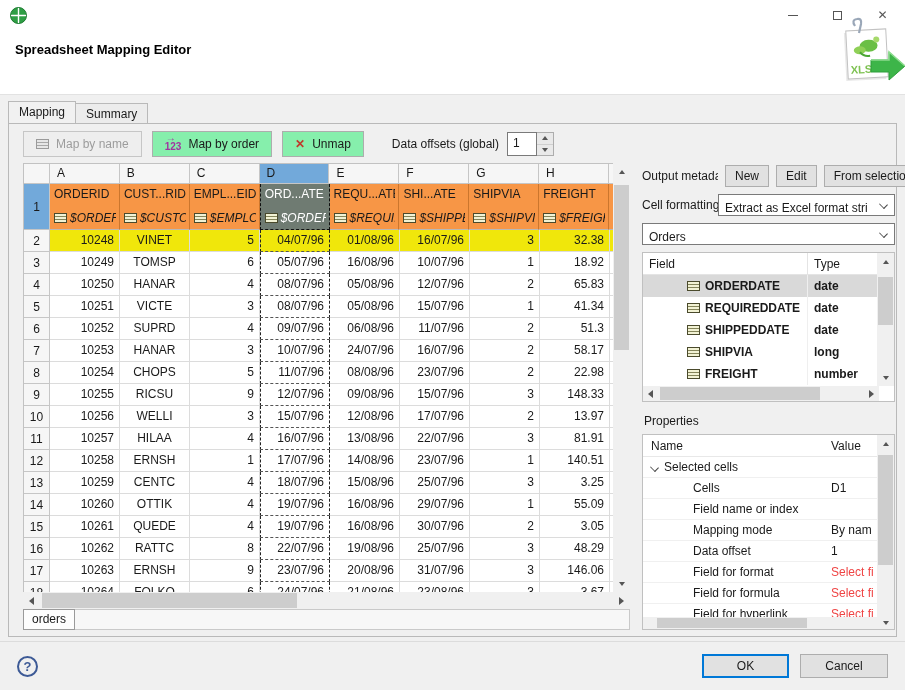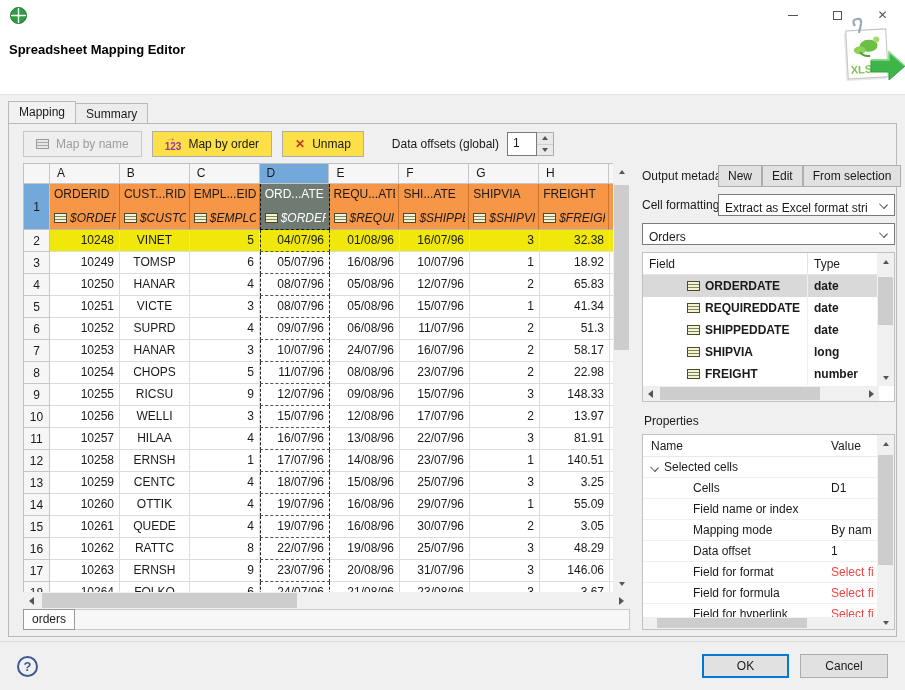--- a/index.html
+++ b/index.html
@@ -6,34 +6,34 @@
   html,body { width:905px; height:690px; }
   body { font-family:"Liberation Sans",sans-serif; font-size:12px; color:#1a1a1a;
          background:#f0f0f0; position:relative; overflow:hidden; }
 
   
   .titlebar { height:30px; background:#fff; display:flex; align-items:center; padding-left:10px; }
   .win-btns { margin-left:auto; display:flex; height:30px; }
   .win-btn { width:45px; height:30px; display:flex; align-items:center; justify-content:center; color:#555; }
   .glyph-min { width:10px; height:1px; background:#555; display:block; }
   .glyph-max { width:9px; height:9px; border:1px solid #555; display:block; }
-  .header { height:65px; background:#fff; border-bottom:1px solid #e2e2e2; position:relative; padding:12px 0 0 9px; }
+  .header { height:65px; background:#fff; border-bottom:1px solid #e2e2e2; position:relative; padding:12px 0 0 15px; }
   .header .title { font-size:13px; font-weight:bold; color:#000; }
   .xls-icon { position:absolute; right:0; top:-14px; }
 
   
   .tabs { position:absolute; top:101px; left:8px; display:flex; align-items:flex-end; z-index:3; }
   .tab { height:21px; padding:3px 10px 0 10px; background:#ececec; border:1px solid #b9b9b9; margin-right:-1px; }
   .tab.active { height:23px; background:#f1f1f1; position:relative; z-index:4; }
   .content { position:absolute; top:123px; left:8px; width:889px; height:514px;
              border:1px solid #b9b9b9; background:#f0f0f0; }
 
   
   .toolbar { display:flex; align-items:center; padding:7px 0 6px 14px; }
-  .btn { display:inline-flex; align-items:center; gap:7px; border:1px solid #adadad; background:#fde047;
+  .btn { display:inline-flex; align-items:center; gap:7px; border:1px solid #adadad; background:#86efac;
          height:26px; padding:0 12px; margin-right:10px; }
   .btn.disabled { color:#9c9c9c; background:#eeeeee; border-color:#c6c6c6; }
   .i123 { color:#a035a0; font-weight:bold; font-size:10px; position:relative; top:2px; }
   .i123::before { content:"\2192"; position:absolute; top:-9px; left:1px; font-size:10px; color:#a035a0; }
   .ix { color:#c0392b; font-weight:bold; font-size:12px; }
   .field-icon { width:13px; height:10px; flex:none; display:inline-block; border:1px solid #4a4a2c;
     background:repeating-linear-gradient(180deg,#f2f2d4 0 2px,#84845a 2px 3px); }
   .field-icon.grey { border-color:#9a9a9a;
     background:repeating-linear-gradient(180deg,#e6e6e6 0 2px,#a8a8a8 2px 3px); }
   .offsets-label { margin:0 8px 0 18px; }
@@ -85,21 +85,21 @@
   .hscroll .sb-btn { width:17px; height:17px; }
   .sb-hthumb { position:absolute; top:1px; height:15px; background:#cdcdcd; }
   .sheet-strip { width:607px; height:21px; display:flex; background:#f0f0f0; }
   .sheet-tab { border:1px solid #9a9a9a; background:#fdfdfd; padding:2px 8px 0 8px; height:21px; }
   .strip-rest { flex:1; border:1px solid #c9c9c9; border-left:none; background:#f7f7f7; }
 
   
   .rpanel { width:253px; margin-left:12px; padding-top:2px; }
   .prow { display:flex; align-items:center; margin-bottom:7px; }
   .plabel { width:76px; flex:none; white-space:nowrap; overflow:hidden; }
-  .pbtn { border:1px solid #adadad; background:#e1e1e1; height:22px; padding:0 9px; margin-left:0;
+  .pbtn { border:1px solid #adadad; background:#e1e1e1; height:22px; padding:0 9px; margin-left:7px;
           display:inline-flex; align-items:center; white-space:nowrap; }
   .combo { border:1px solid #7a7a7a; background:#fff; height:22px; flex:1; display:flex; align-items:flex-end;
            padding:0 22px 0 6px; position:relative; white-space:nowrap; overflow:hidden; }
   .combo .chev { position:absolute; right:7px; top:6px; }
   .chev { width:7px; height:7px; border-right:1px solid #444; border-bottom:1px solid #444;
           transform:rotate(45deg) scaleY(.8); display:inline-block; }
   .fulltable { position:relative; border:1px solid #c0c0c0; background:#fff; overflow:hidden; }
   .field-table { height:150px; margin-bottom:12px; }
   .ft-hdr { display:flex; height:22px; border-bottom:1px solid #e4e4e4; }
   .ft-hf { width:165px; padding:4px 6px; border-right:1px solid #e4e4e4; }

